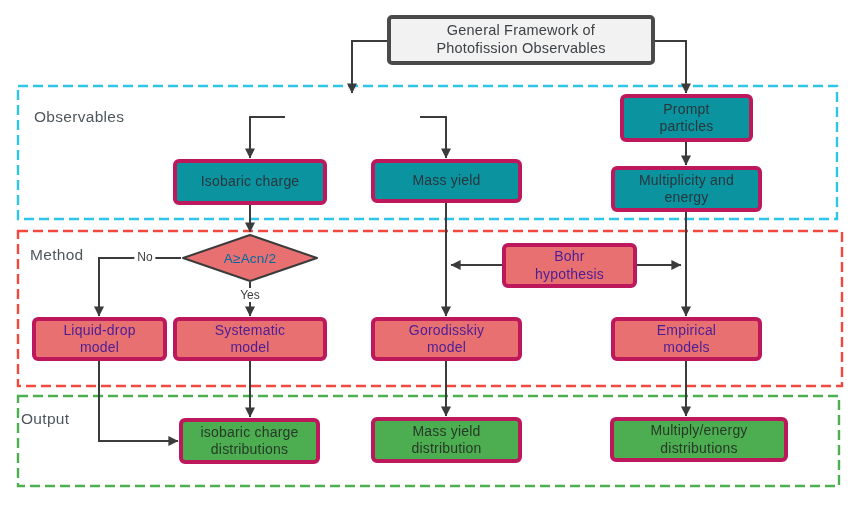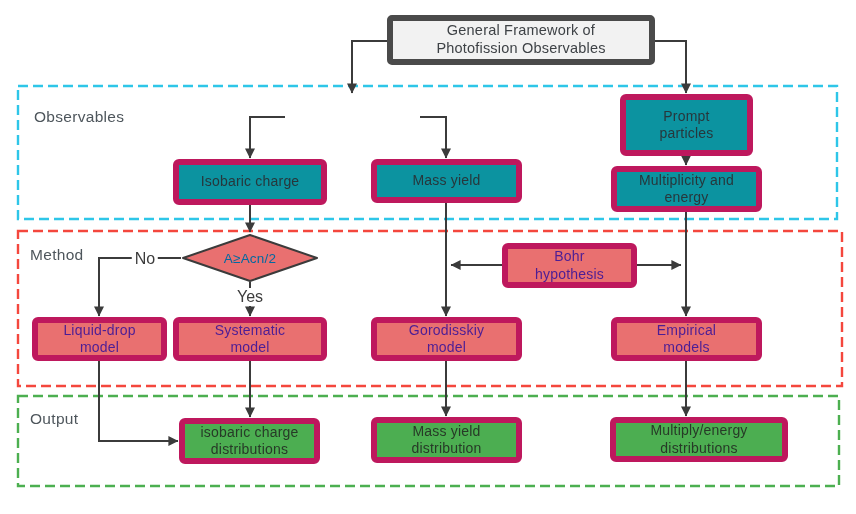--- a/index.html
+++ b/index.html
@@ -9,21 +9,21 @@
     background: #ffffff;
     font-family: "Liberation Sans", sans-serif;
     overflow: hidden;
   }
   #wires { position: absolute; left: 0; top: 0; width: 856px; height: 514px; z-index: 1; pointer-events: none; }
   .node {
     position: absolute; z-index: 2;
     box-sizing: border-box;
     display: flex; align-items: center; justify-content: center;
     text-align: center; white-space: pre-line;
-    border: 6px solid #be185d; border-radius: 6px;
+    border: 4px solid #be185d; border-radius: 6px;
     font-size: 14px; line-height: 1.22; letter-spacing: .2px;
     color: #303338;
   }
   .node.title-box { background: #f2f2f2; border-color: #4a4a4a; color: #3e4246; font-size: 14.5px; border-radius: 5px; }
   .node.teal  { background: #0c93a0; color: #27373c; }
   .node.pink  { background: #e97070; color: #4c1d95; }
   .node.green { background: #4cae51; color: #273a27; }
   .diamond-wrap { position: absolute; z-index: 2; }
   .diamond-wrap svg { position: absolute; left: 0; top: 0; overflow: visible; }
   .diamond-label {
@@ -32,21 +32,21 @@
     font-size: 13.5px; color: #0369a1; letter-spacing: .2px;
   }
   .region-label {
     position: absolute; z-index: 2;
     font-size: 15.5px; color: #4e565c; letter-spacing: .3px;
   }
   .edge-label {
     position: absolute; z-index: 3;
     transform: translateX(-50%);
     background: #ffffff; padding: 0 3px;
-    font-size: 16px; color: #3c3c3c;
+    font-size: 12px; color: #3c3c3c;
   }
 </style>
 </head>
 <body>
 
 <div id="canvas">
 
   <svg id="wires" viewBox="0 0 856 514" xmlns="http://www.w3.org/2000/svg">
     <defs>
       <marker id="ah" markerWidth="5.4" markerHeight="5.4" refX="4.8" refY="2.5" orient="auto">
@@ -73,26 +73,26 @@
       <path d="M637,265 H681" marker-end="url(#ah)"></path>
       <path d="M250,361 V417" marker-end="url(#ah)"></path>
       <path d="M99,361 V441 H178" marker-end="url(#ah)"></path>
       <path d="M446,361 V416" marker-end="url(#ah)"></path>
       <path d="M686,361 V416" marker-end="url(#ah)"></path>
     </g>
   </svg>
 
   <div class="region-label" style="left:34px;top:108px">Observables</div>
   <div class="region-label" style="left:30px;top:246px">Method</div>
-  <div class="region-label" style="left:30px;top:410px">Output</div>
+  <div class="region-label" style="left:21px;top:410px">Output</div>
 
   <div class="node title-box" style="left:387px;top:15px;width:268px;height:50px">General Framework of
 Photofission Observables</div>
 
-  <div class="node teal" style="left:620px;top:94px;width:133px;height:62px">Prompt
+  <div class="node teal" style="left:620px;top:94px;width:133px;height:48px">Prompt
 particles</div>
   <div class="node teal" style="left:173px;top:159px;width:154px;height:46px">Isobaric charge</div>
   <div class="node teal" style="left:371px;top:159px;width:151px;height:44px">Mass yield</div>
   <div class="node teal" style="left:611px;top:166px;width:151px;height:46px">Multiplicity and
 energy</div>
 
   <div class="diamond-wrap" style="left:181px;top:234px;width:138px;height:48px">
     <svg width="138" height="48" viewBox="0 0 138 48">
       <polygon points="69,1 136,24 69,47 2,24" fill="#e97070" stroke="#3b3b3b" stroke-width="2" stroke-linejoin="round"></polygon>
     </svg>

